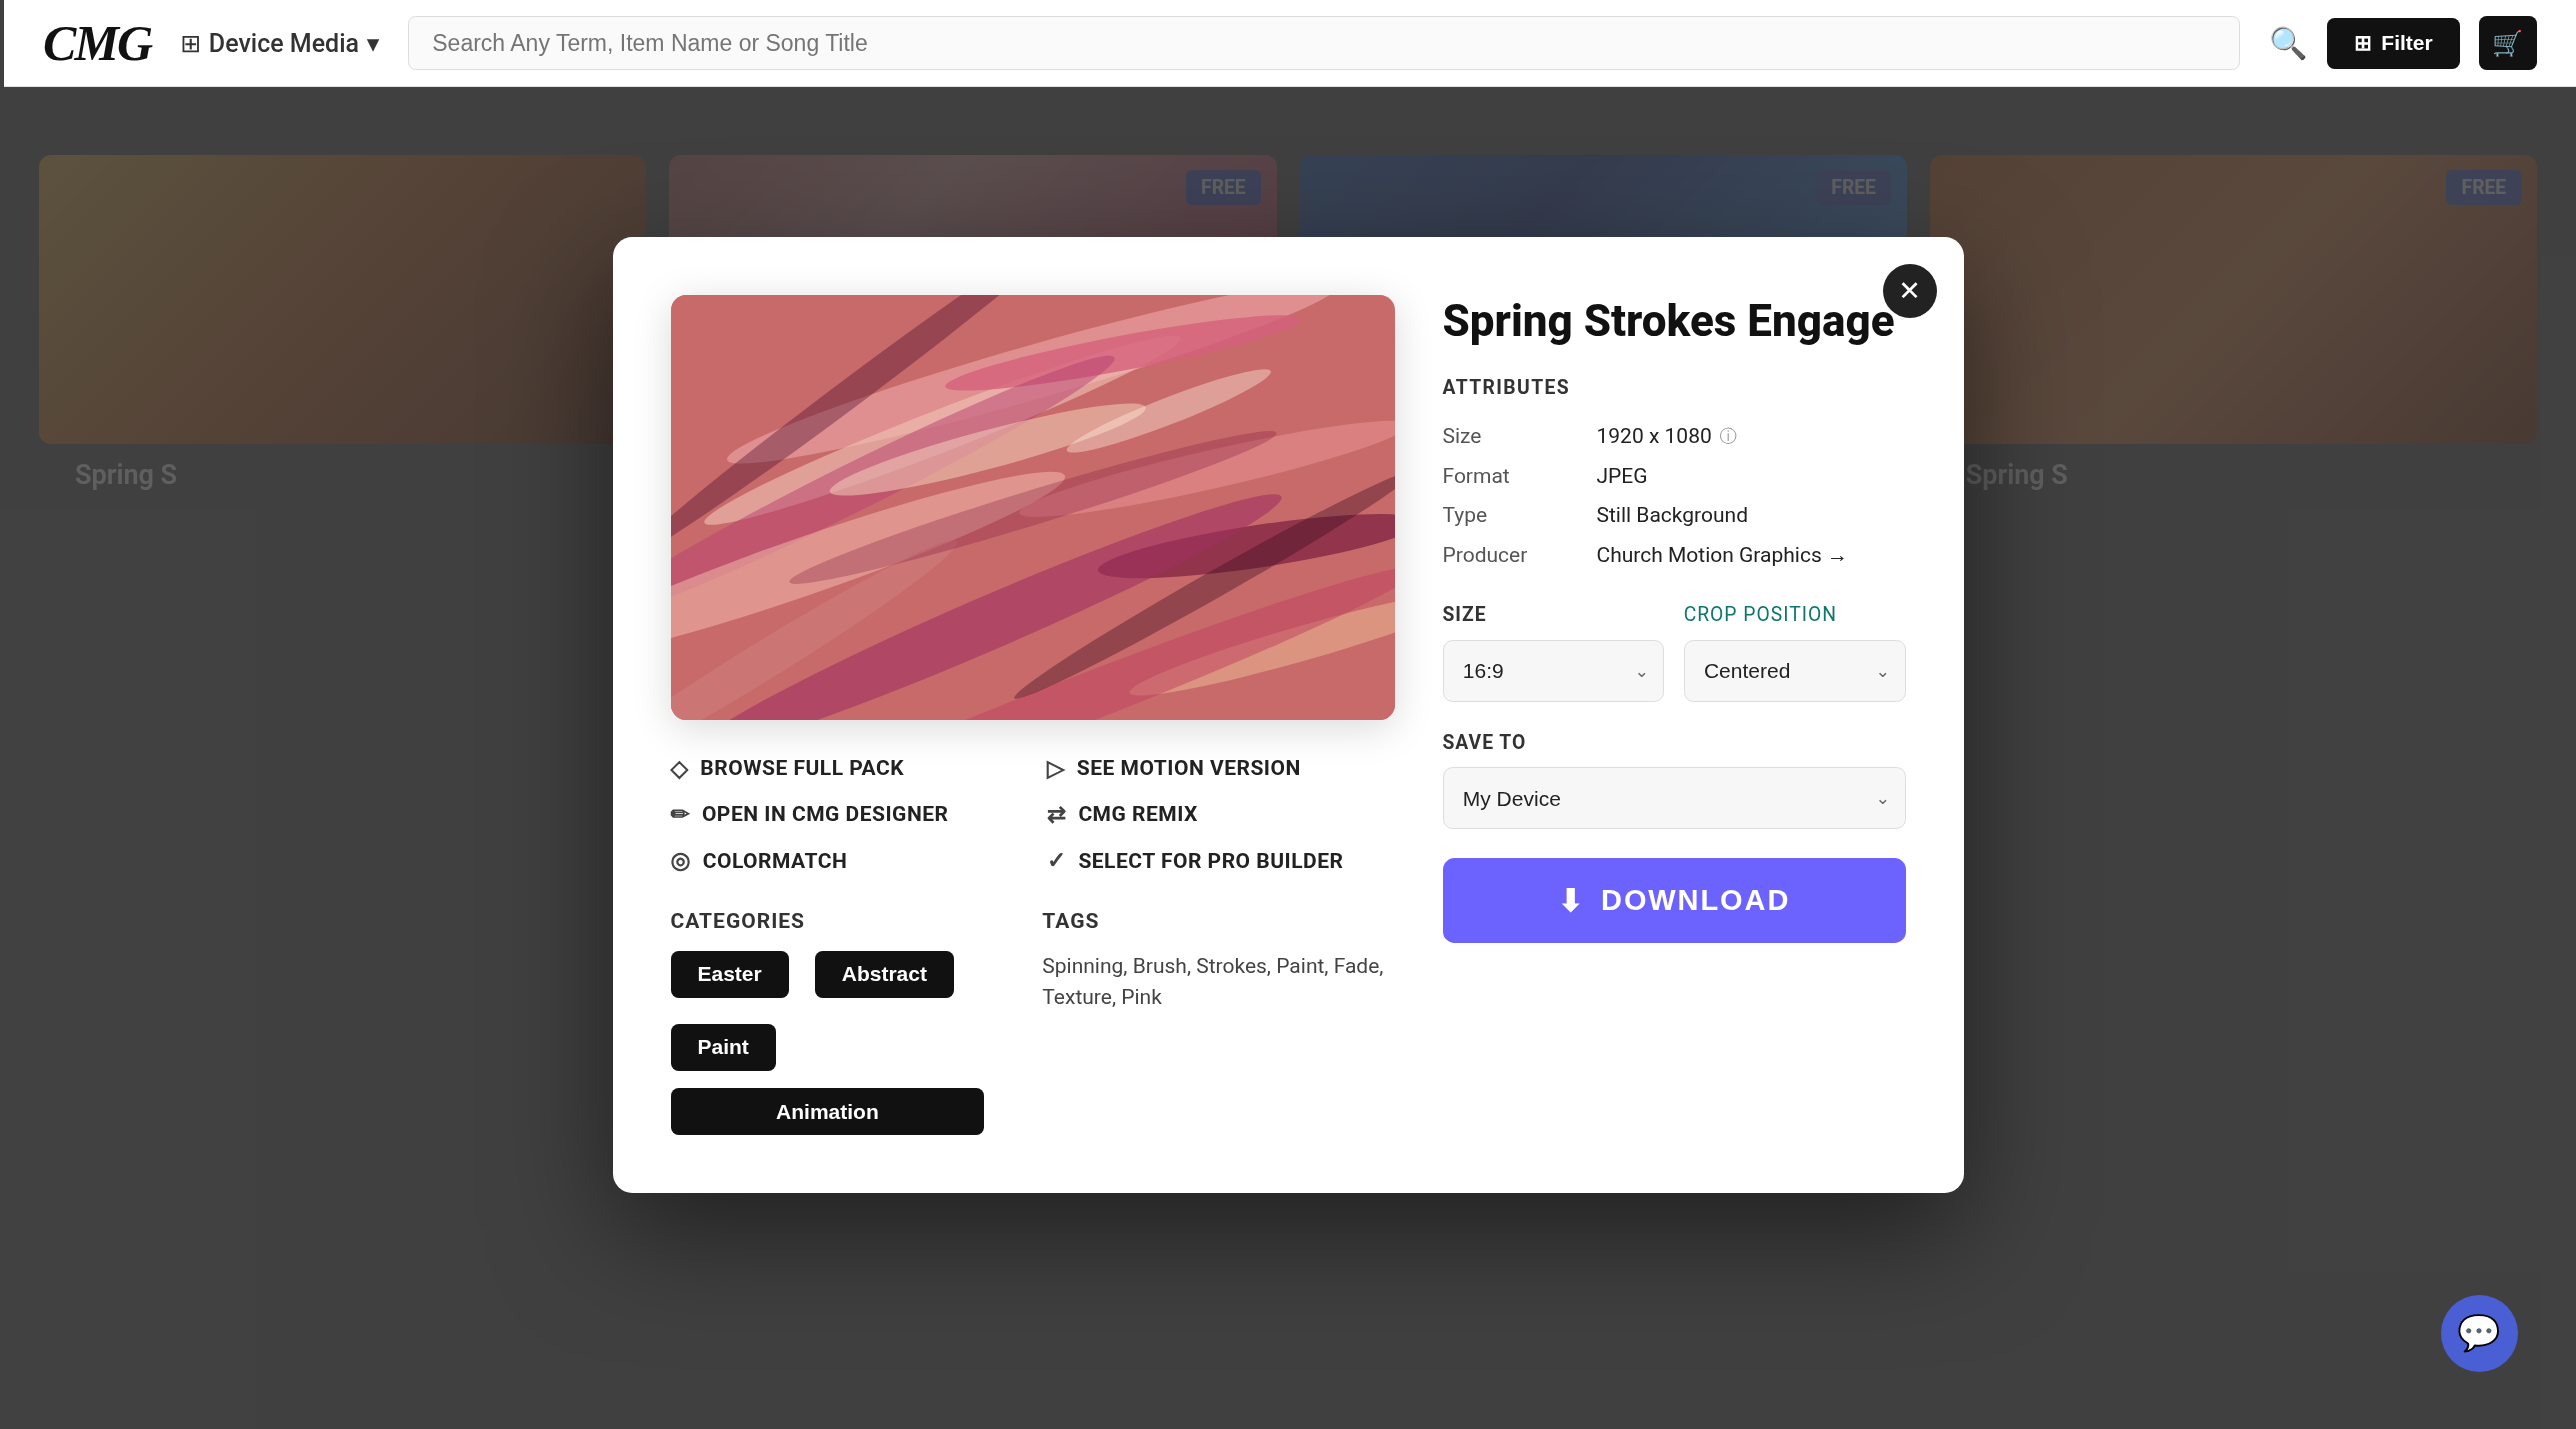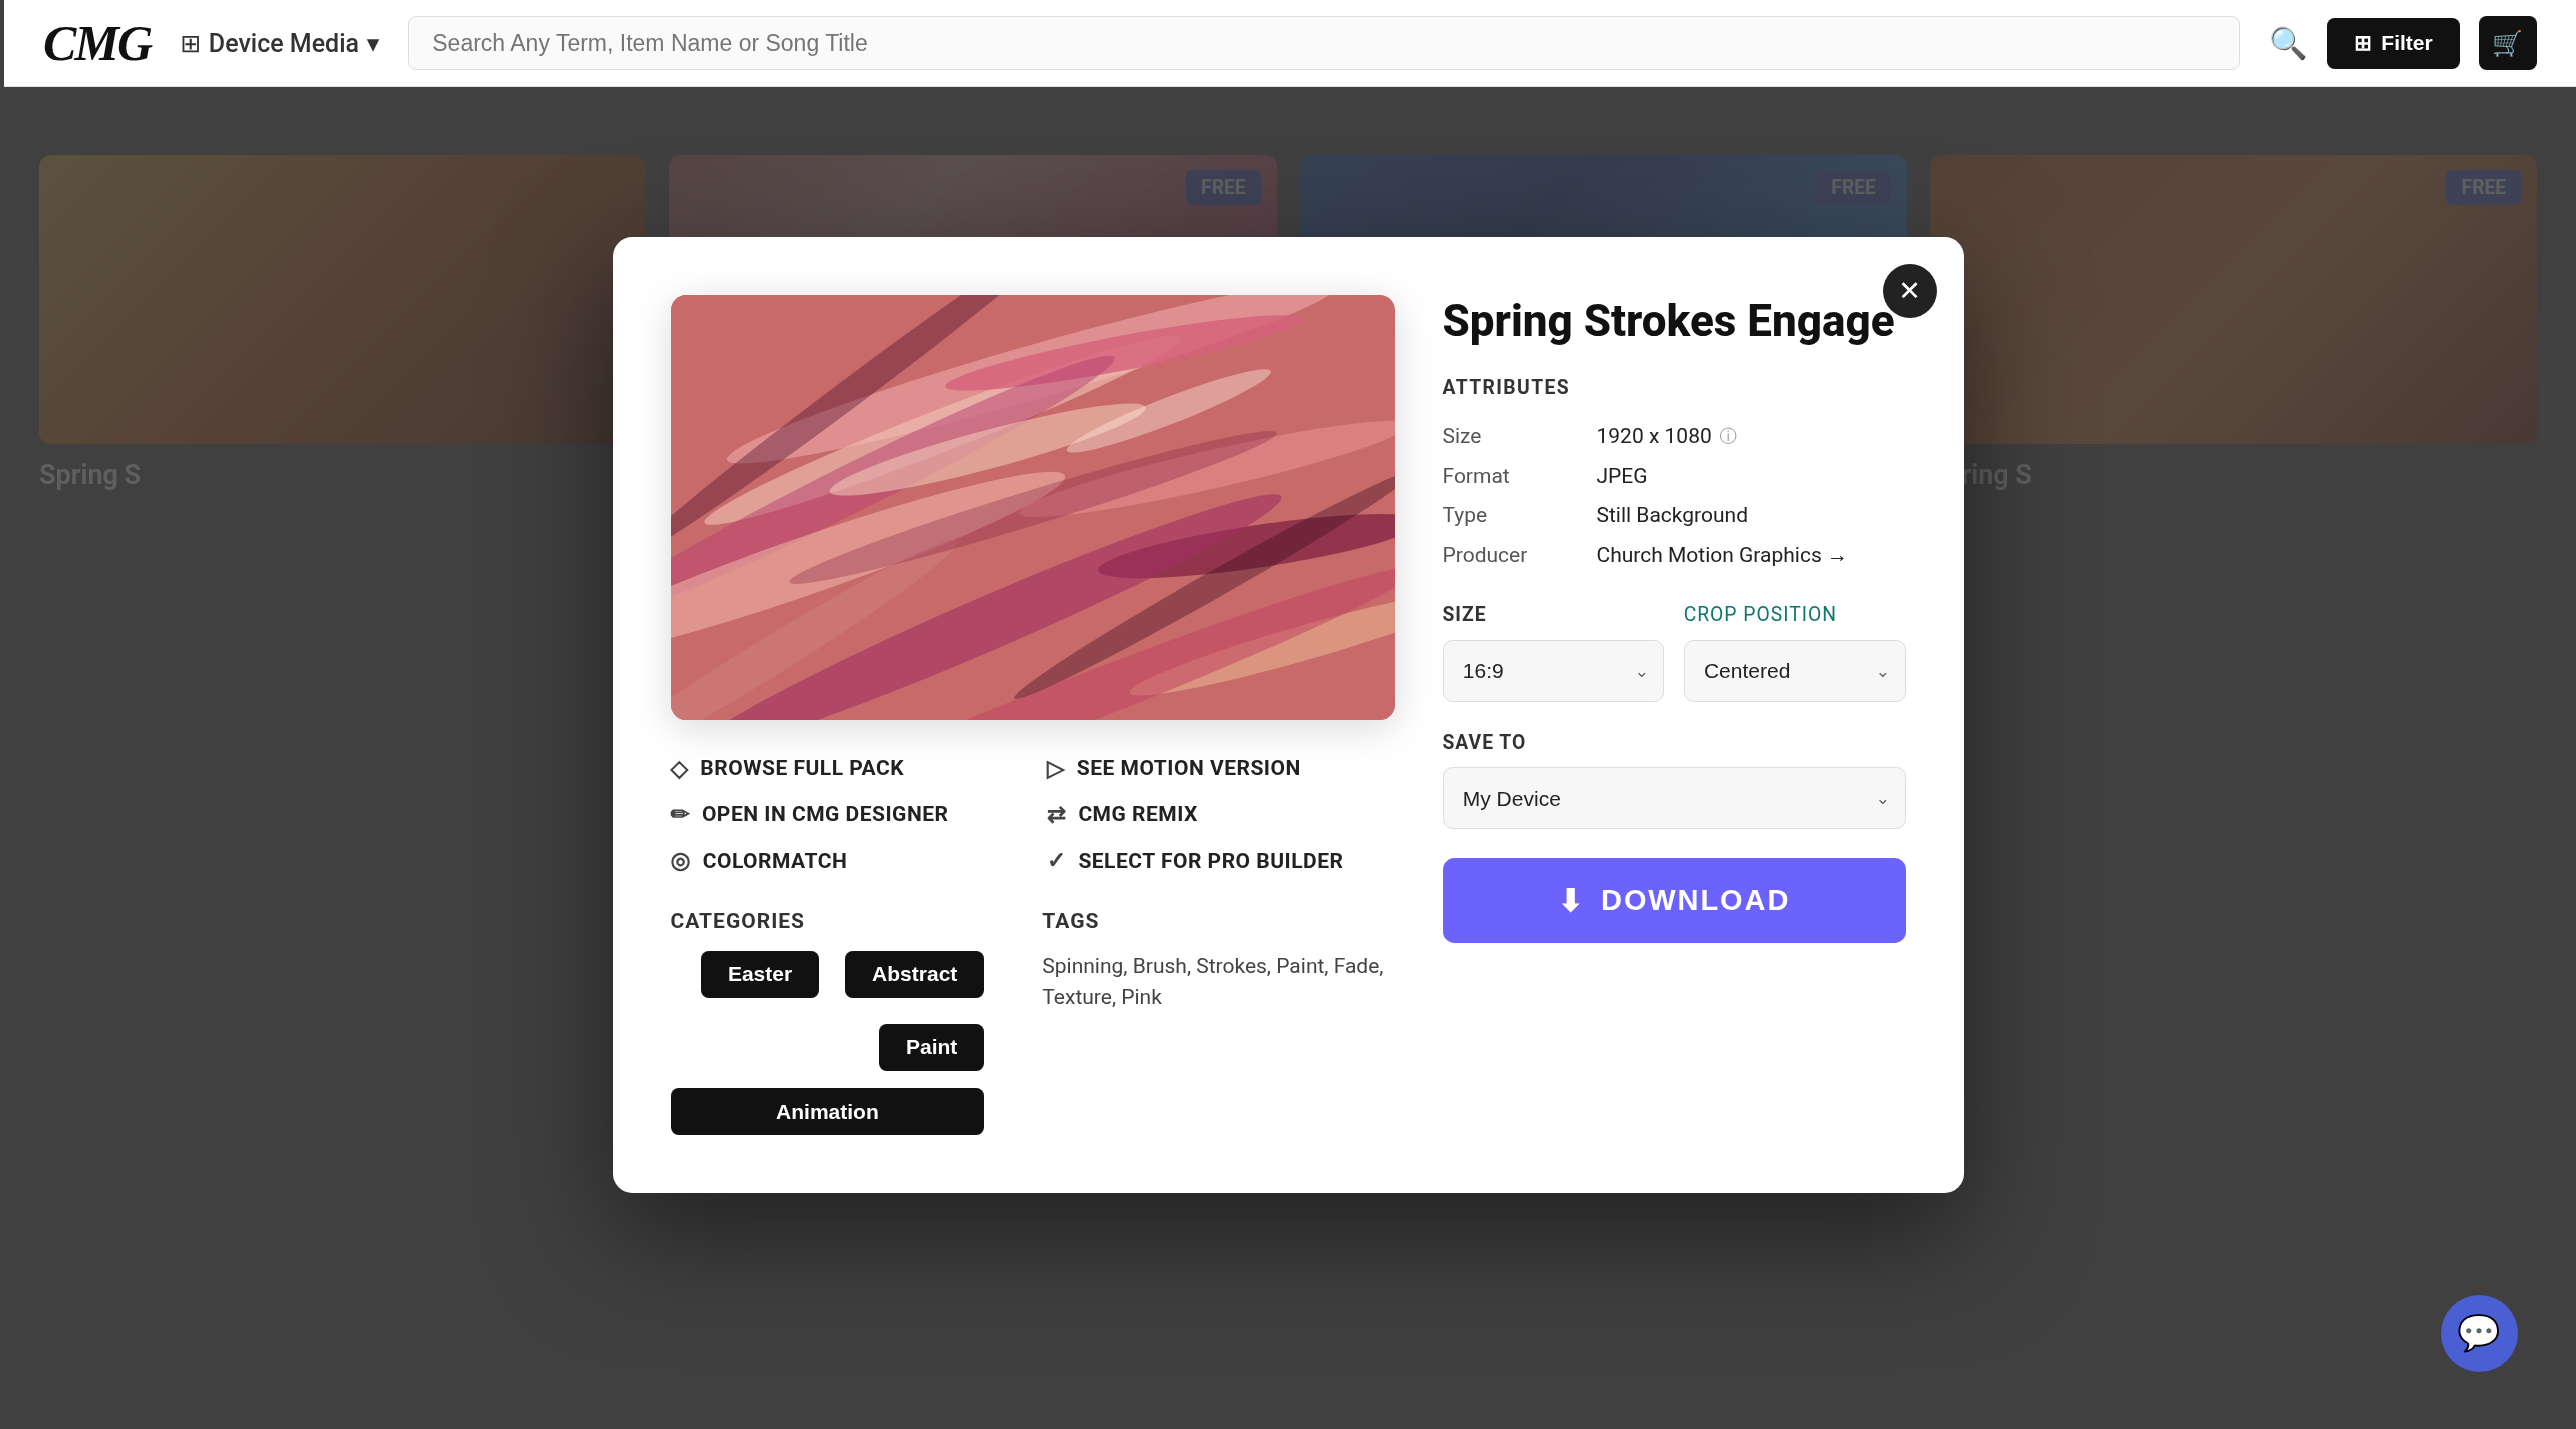--- a/index.html
+++ b/index.html
@@ -122,20 +122,21 @@
       width: 100%;
       height: 289px;
       border-radius: 11.6px;
     }
 
     .bg-card-title {
       padding: 15.4px 0 7.7px;
       font-size: 27px;
       font-weight: 600;
       color: #fff;
+      margin-left: 36px;
     }
 
     .free-badge {
       position: absolute;
       top: 15.4px;
       right: 15.4px;
       background: #4a5fd4;
       color: #fff;
       font-size: 19.3px;
       font-weight: 700;
@@ -245,21 +246,20 @@
       font-weight: 700;
       color: #333;
       text-transform: uppercase;
       letter-spacing: 1px;
     }
 
     .tags-list {
       display: flex;
       flex-wrap: wrap;
       gap: 26px;
-      justify-content: flex-end;
     }
 
     .tag-pill {
       background: #111;
       color: #fff;
       border: none;
       border-radius: 7.7px;
       padding: 11.6px 27px;
       font-size: 21px;
       font-weight: 600;

